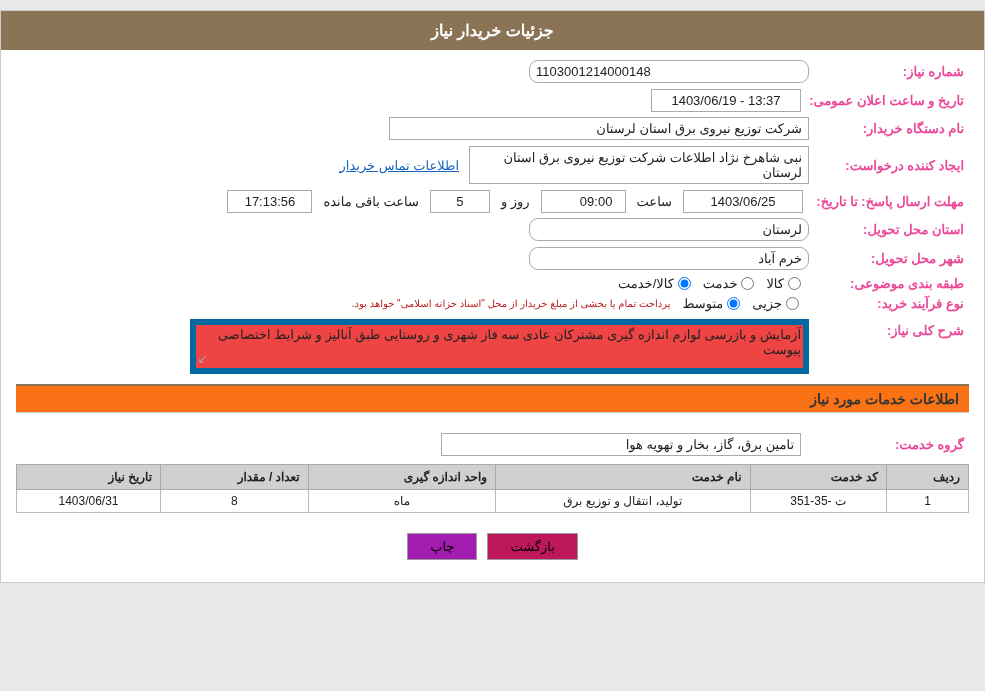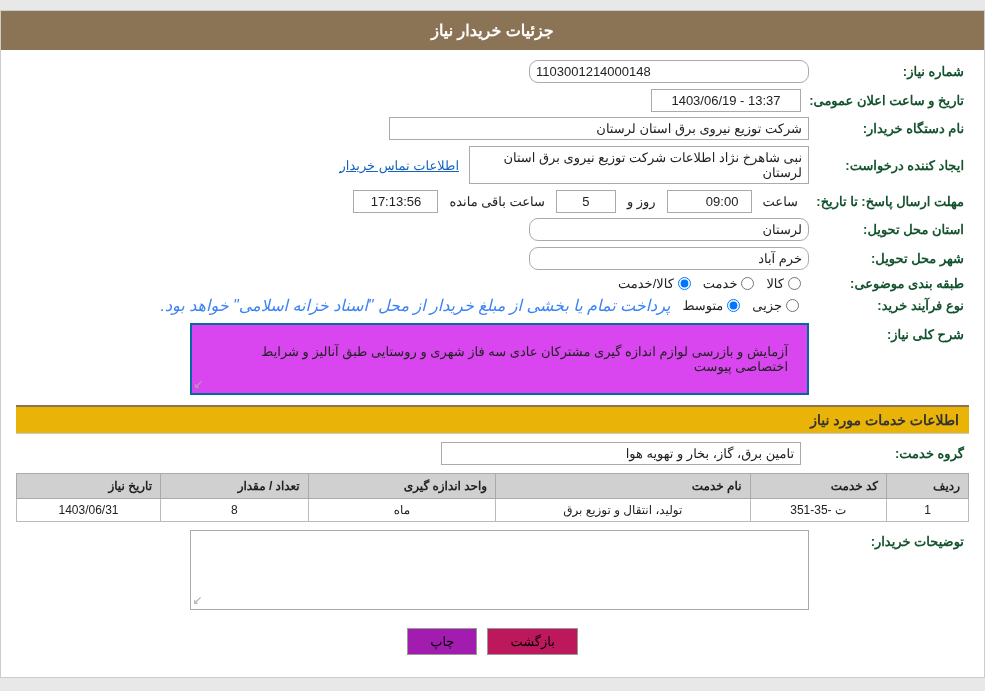--- a/index.html
+++ b/index.html
@@ -27,21 +27,21 @@
     .content {
       padding: 10px 15px;
     }
     .row {
       display: flex;
       align-items: center;
       margin-bottom: 6px;
       direction: rtl;
     }
     .label {
-      color: #14532d;
+      color: #ec4899;
       font-weight: bold;
       min-width: 160px;
       text-align: right;
       padding-right: 5px;
     }
     .field-box {
       border: 1px solid #aaa;
       background: #fff;
       padding: 3px 6px;
       min-height: 22px;
@@ -76,36 +76,36 @@
       display: flex;
       gap: 12px;
       align-items: center;
     }
     .radio-item {
       display: flex;
       align-items: center;
       gap: 4px;
     }
     .section-header {
-      background: #eab308;
+      background: #f97316;
       border-top: 2px solid #8B7355;
       border-bottom: 1px solid #ccc;
       padding: 5px 10px;
       font-weight: bold;
       font-size: 14px;
       color: #333;
-      margin: 10px 0 8px 0;
+      margin: 10px 0 20px 0;
       text-align: right;
     }
     .description-box {
-      border: 2px solid #0369a1;
+      border: 6px solid #0369a1;
       min-height: 55px;
-      padding: 19px;
+      padding: 2px;
       width: 65%;
-      background: #d946ef;
+      background: #ef4444;
       position: relative;
     }
     .description-box::after {
       content: '↙';
       position: absolute;
       bottom: 2px;
       left: 2px;
       color: #aaa;
       font-size: 12px;
     }
@@ -225,20 +225,21 @@
     </div>
 
     <div class="row">
       <span class="label">ایجاد کننده درخواست:</span>
       <span class="field-box" style="width:340px;">نبی شاهرخ نژاد اطلاعات شرکت توزیع نیروی برق استان لرستان</span>
       <span style="margin-right:10px;" class="link-blue">اطلاعات تماس خریدار</span>
     </div>
 
     <div class="row remain-row">
       <span class="label">مهلت ارسال پاسخ: تا تاریخ:</span>
+      <span class="field-box date-field" style="direction:ltr; text-align:center;">1403/06/25</span>
       <span style="margin: 0 5px;">ساعت</span>
       <span class="field-box time-field" style="direction:ltr; text-align:center;padding-left:32px;">09:00</span>
       <span style="margin: 0 5px;">روز و</span>
       <span class="field-box field-num" style="text-align:center;">5</span>
       <span style="margin: 0 5px;">ساعت باقی مانده</span>
       <span class="field-box time-field" style="direction:ltr; text-align:center;">17:13:56</span>
     </div>
 
     <div class="row">
       <span class="label">استان محل تحویل:</span>
@@ -272,21 +273,21 @@
       <span class="label">نوع فرآیند خرید:</span>
       <div class="radio-group">
         <div class="radio-item">
           <input type="radio" name="nooa" style="">
           <span>جزیی</span>
         </div>
         <div class="radio-item">
           <input type="radio" name="nooa" checked="" style="">
           <span>متوسط</span>
         </div>
-        <span style="color:#3b82f6; font-size:16px;font-style:italic;">پرداخت تمام یا بخشی از مبلغ خریدار از محل "اسناد خزانه اسلامی" خواهد بود.</span>
+        <span style="color:#b91c1c; font-size:10px;">پرداخت تمام یا بخشی از مبلغ خریدار از محل "اسناد خزانه اسلامی" خواهد بود.</span>
       </div>
     </div>
 
     <div class="row" style="align-items:flex-start; margin-top:8px;">
       <span class="label" style="padding-top:4px;">شرح کلی نیاز:</span>
       <div class="description-box">
         <span>آزمایش و بازرسی لوازم اندازه گیری مشترکان عادی سه فاز شهری و روستایی طبق آنالیز  و شرایط اختصاصی پیوست</span>
       </div>
     </div>
 
@@ -315,26 +316,20 @@
             <td>ت -35-351</td>
             <td>تولید، انتقال و توزیع برق</td>
             <td>ماه</td>
             <td>8</td>
             <td>1403/06/31</td>
           </tr>
         </tbody>
       </table>
     </div>
 
-    <div class="row" style="align-items:flex-start; margin-top:8px;">
-      <span class="label" style="padding-top:4px;">توضیحات خریدار:</span>
-      <div class="buyer-desc-box">
-        <span></span>
-      </div>
-    </div>
 
     <div class="btn-row">
       <button class="btn btn-back">بازگشت</button>
       <button class="btn btn-print">چاپ</button>
     </div>
 
   </div>
 </div>
 
 </body></html>

